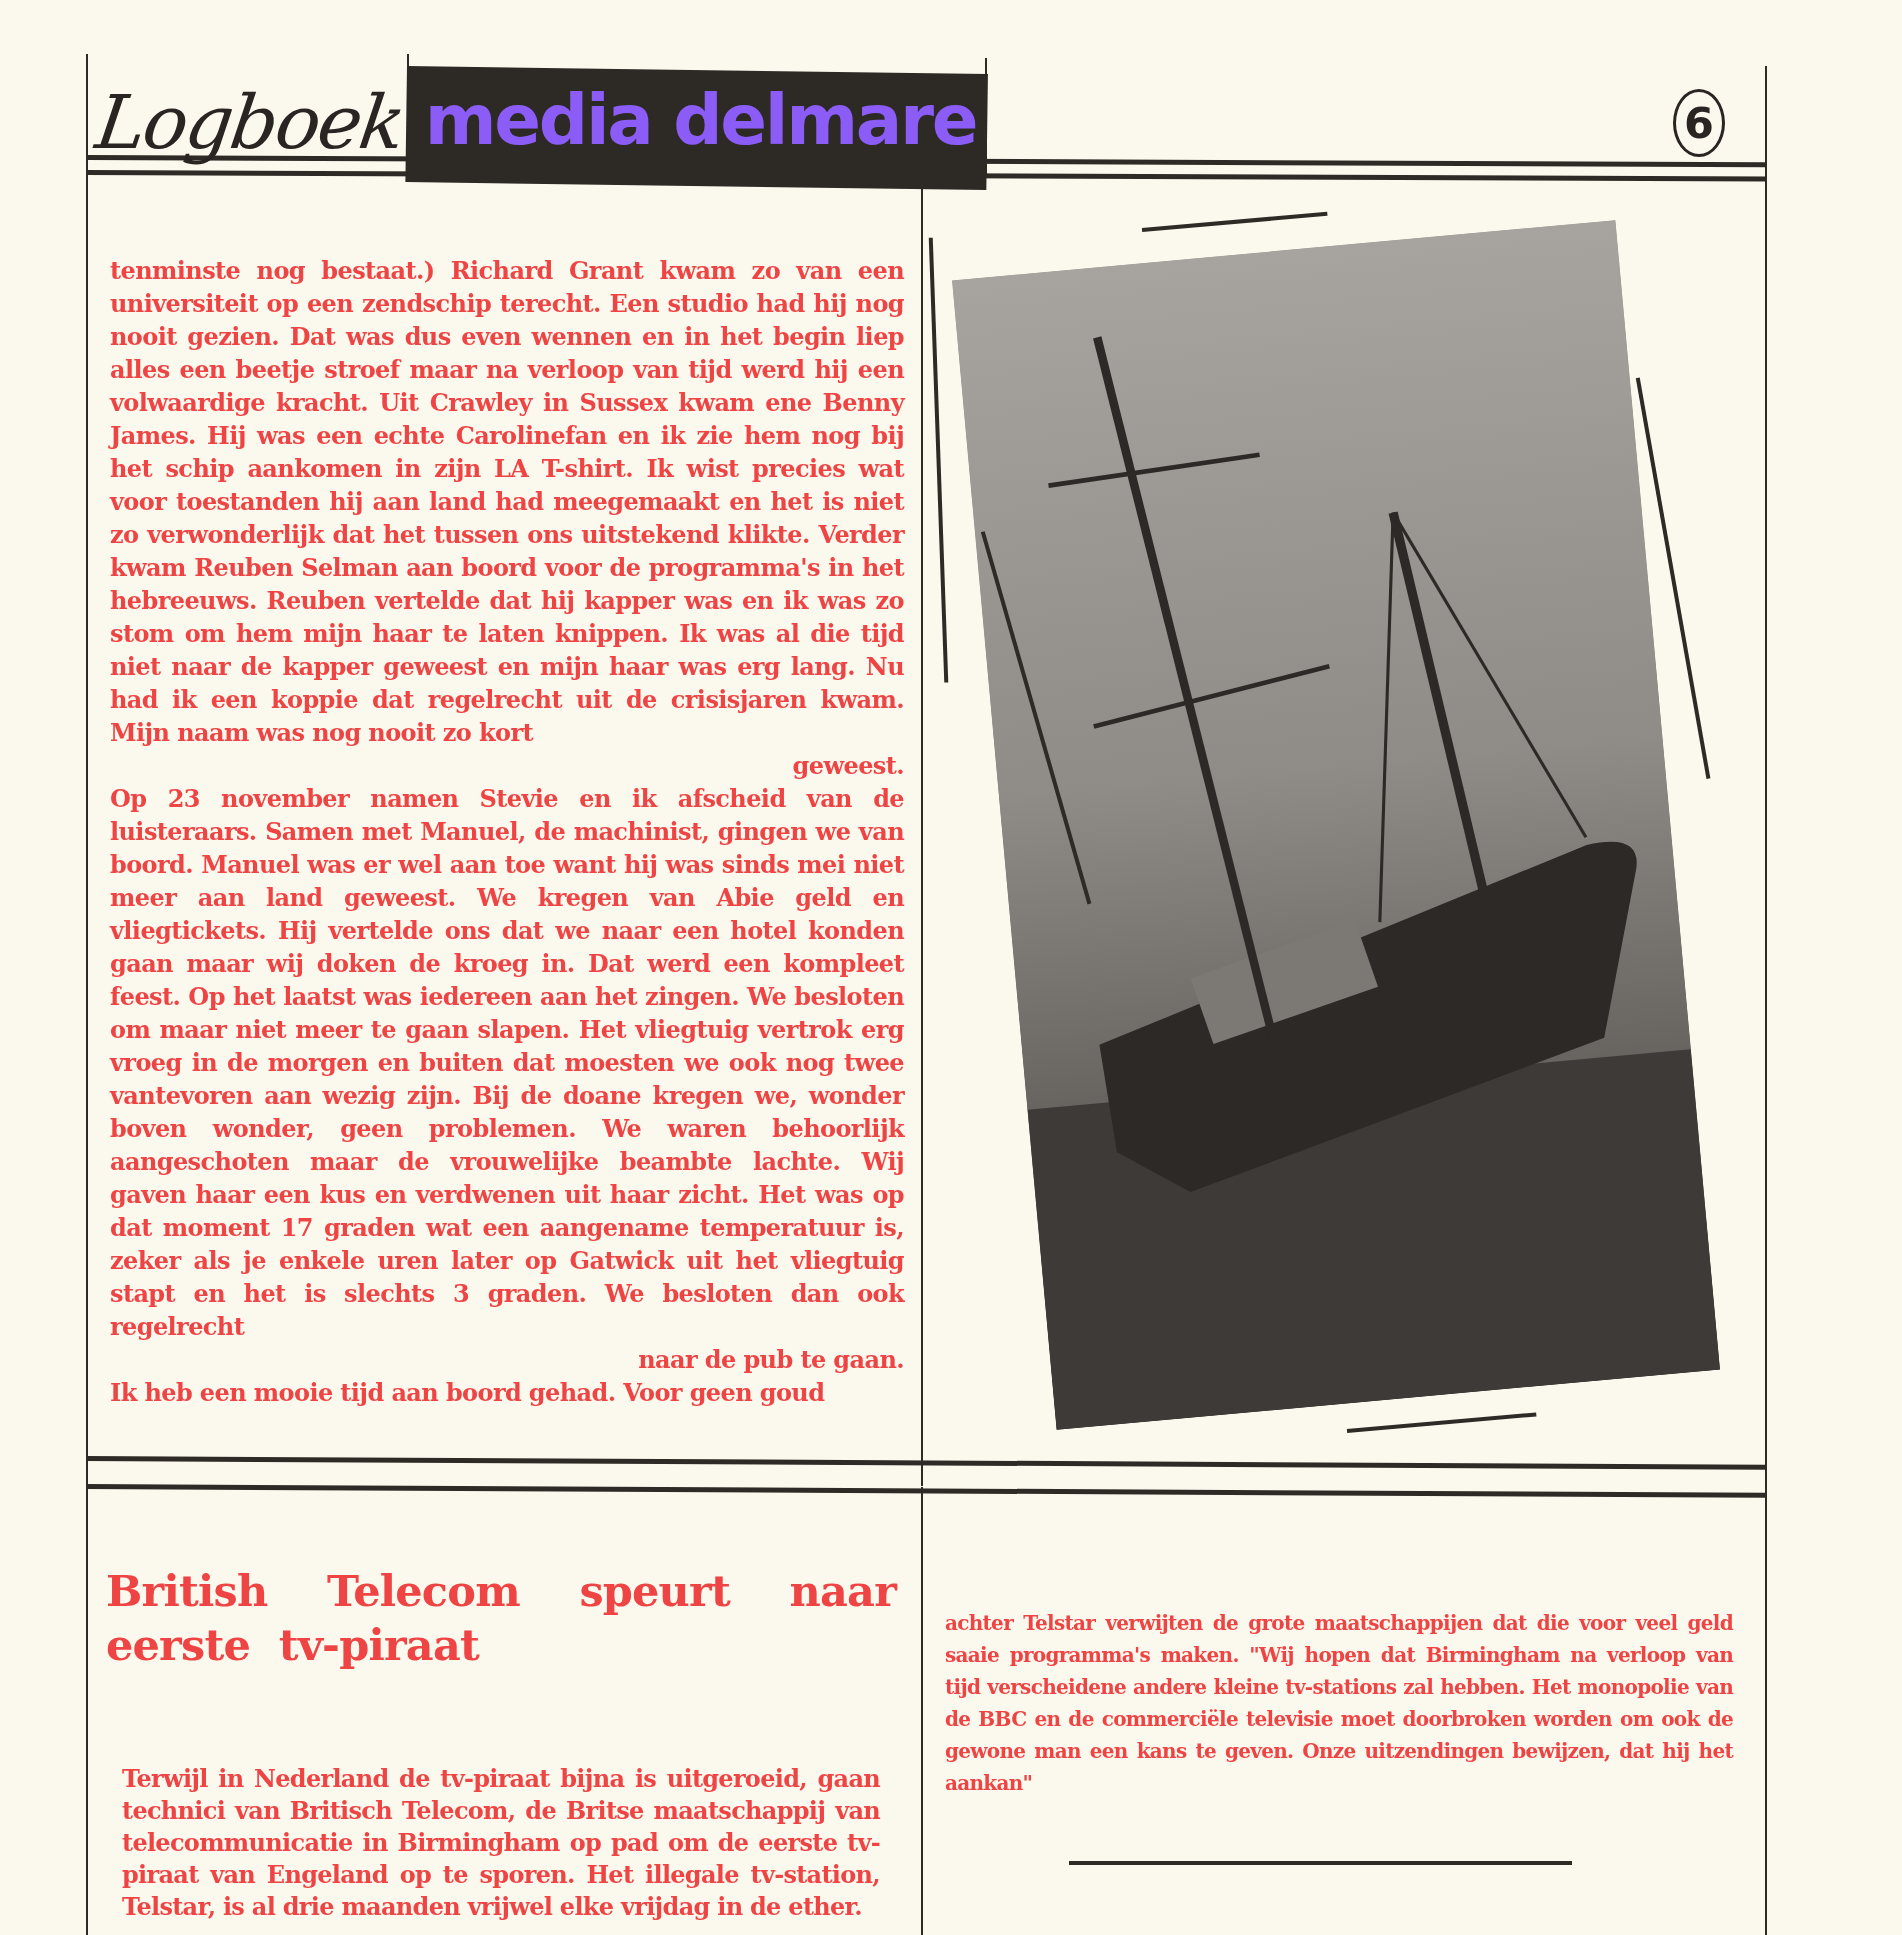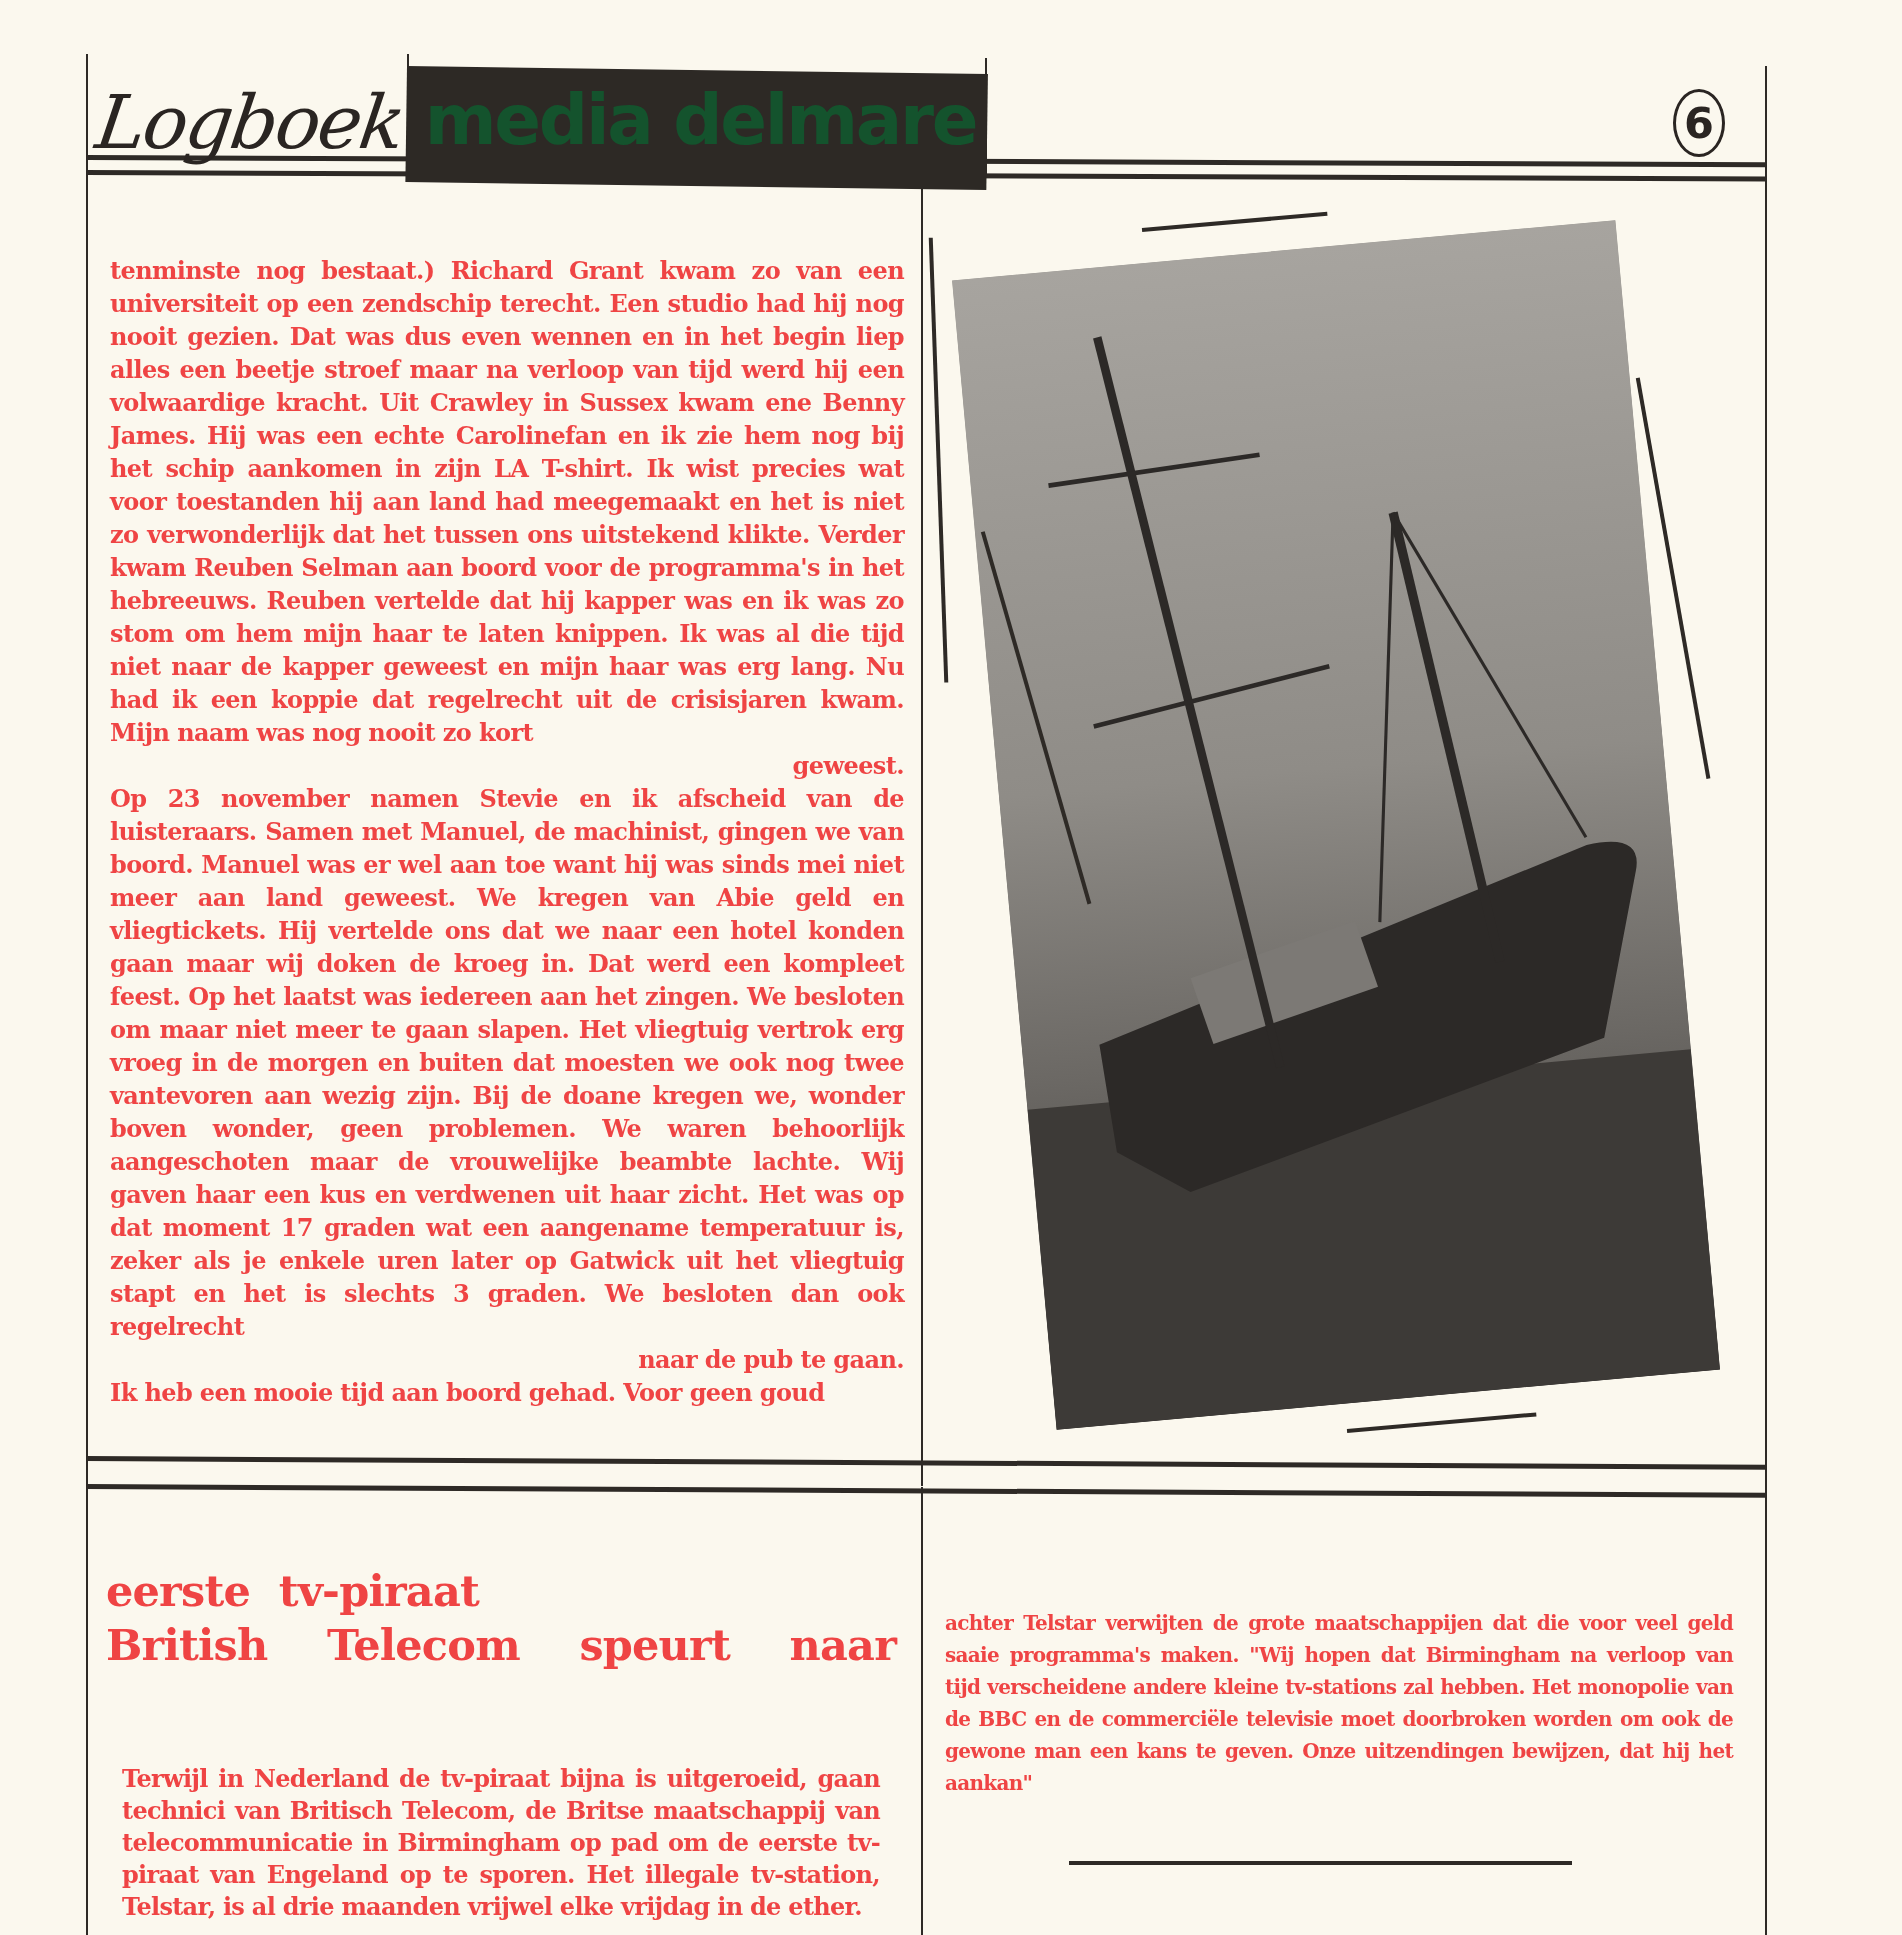--- a/index.html
+++ b/index.html
@@ -20,21 +20,21 @@
   }
   #masthead-band {
     position:absolute; left:407px; top:66px; width:581px; height:116px;
     background:#2d2925;
     transform:rotate(0.8deg); transform-origin:left top;
   }
   #masthead-text {
     position:absolute; left:418px; top:70px; width:565px; height:101px;
     font-family:"DejaVu Sans", sans-serif; font-weight:bold;
     font-size:69px; letter-spacing:-2.3px; line-height:101px;
-    color:#14532d; text-align:center;
+    color:#8b5cf6; text-align:center;
   }
   #page-number {
     position:absolute; left:1673px; top:89px; width:46px; height:62px;
     border:3.9px solid #2a2522; border-radius:50%;
     font-family:"DejaVu Sans", sans-serif; font-weight:bold;
     font-size:43px; line-height:62px; text-align:center; color:#2a2522;
   }
   
   .ghost { position:absolute; color:#d9d5cc; font-family:"DejaVu Serif", serif; font-size:23px; line-height:32px; white-space:pre; overflow:hidden; opacity:0.55; }
 
@@ -139,22 +139,22 @@
 </div>
 
 <div class="deco-line" style="left:1142px;top:228px;width:186px;transform:rotate(-5deg);"></div>
 <div class="deco-line" style="left:931px;top:236px;width:445px;transform:rotate(88deg);"></div>
 <div class="deco-line" style="left:983px;top:530px;width:387px;transform:rotate(74deg);"></div>
 <div class="deco-line" style="left:1638px;top:376px;width:407px;transform:rotate(80deg);"></div>
 <div class="deco-line" style="left:1347px;top:1429px;width:190px;transform:rotate(-5deg);"></div>
 
 <div class="col" id="bt-article">
   <h2 id="bt-headline">
+    <span style="display:block;text-align:justify;text-align-last:justify;">British Telecom speurt naar</span>
     <span style="display:block;">eerste tv-piraat</span>
-    <span style="display:block;text-align:justify;text-align-last:justify;">British Telecom speurt naar</span>
   </h2>
   <div id="bt-body">
     <p>Terwijl in Nederland de tv-piraat bijna is uitgeroeid, gaan technici van Britisch Telecom, de Britse maatschappij van telecommunicatie in Birmingham op pad om de eerste tv-piraat van Engeland op te sporen. Het illegale tv-station, Telstar, is al drie maanden vrijwel elke vrijdag in de ether.</p>
     <p>Het aantal kijkers van Telstar wordt op ongeveer 5.000 geraamd. De piraat zendt uit op het kanaal van BBC2 en komt in de lucht zodra de programma's van BBC2 zijn afgelopen.</p>
 
   </div>
 </div>
 
 <div class="col" id="right-bottom">
   <p id="telstar-cont">achter Telstar verwijten de grote maatschappijen dat die voor veel geld saaie programma's maken. "Wij hopen dat Birmingham na verloop van tijd verscheidene andere kleine tv-stations zal hebben. Het monopolie van de BBC en de commerciële televisie moet doorbroken worden om ook de gewone man een kans te geven. Onze uitzendingen bewijzen, dat hij het aankan"</p>

